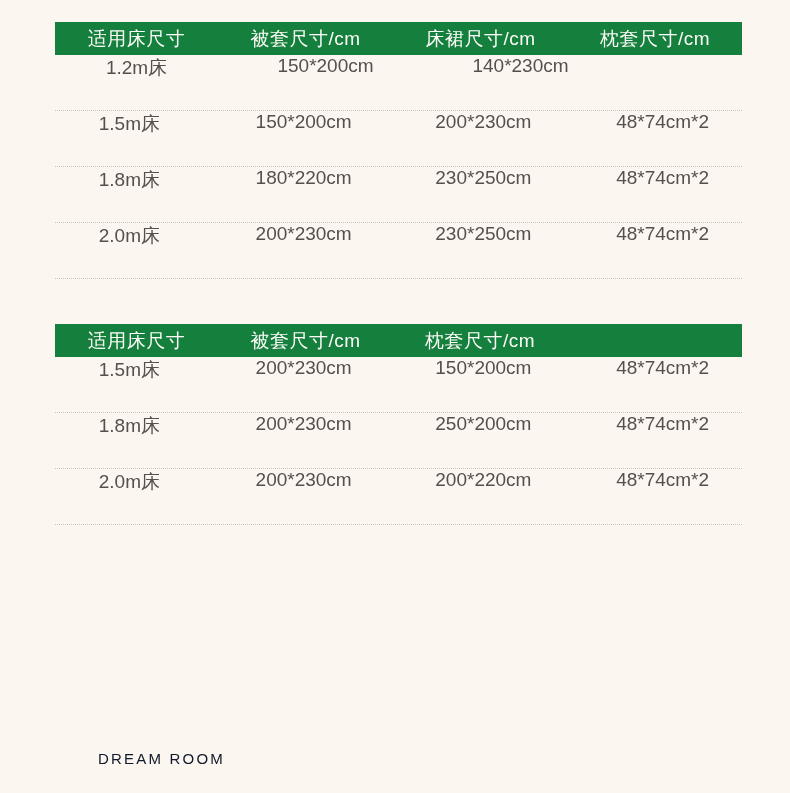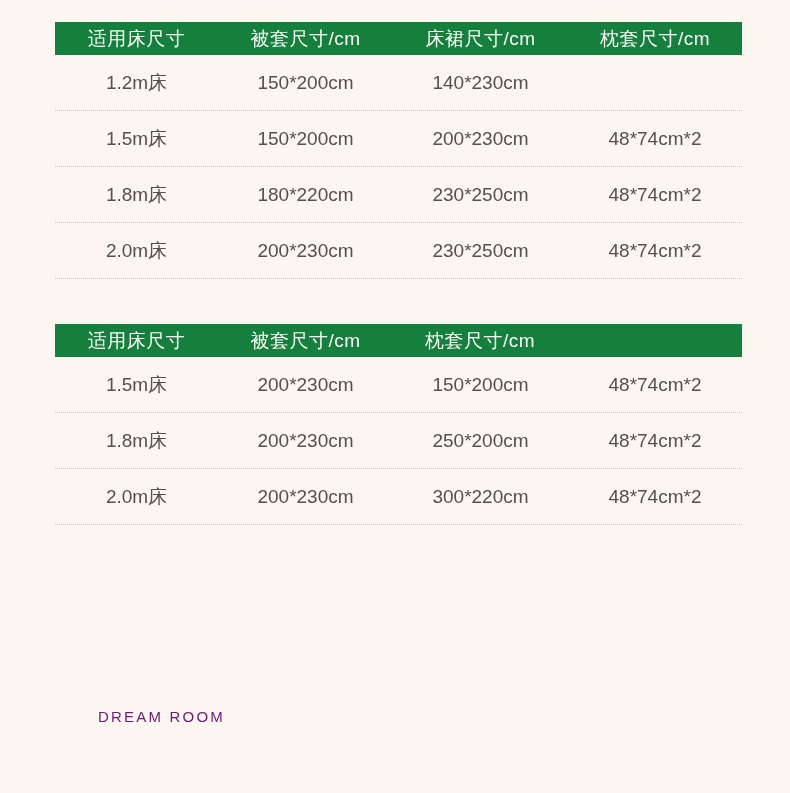--- a/index.html
+++ b/index.html
@@ -35,42 +35,42 @@
   }
   .table-header .cell {
     color: #fdfbf7;
     font-size: 19px;
     text-align: center;
     letter-spacing: 0.5px;
     white-space: nowrap;
   }
   .table-row {
     display: flex;
-    align-items: center;
     height: 55px;
     border-bottom: 1px dotted #cfc5bb;
+    gap: 20px;
   }
   .table-row .cell {
     color: #55504c;
     font-size: 19px;
     text-align: center;
     white-space: nowrap;
   }
   .col-1 { width: 163px; }
   .col-2 { width: 175px; }
   .col-3 { width: 175px; }
   .col-4 { width: 174px; }
 
   .brand {
     position: absolute;
     left: 98px;
-    top: 708px;
+    top: 750px;
     font-size: 15px;
     letter-spacing: 2.2px;
-    color: #701a75;
+    color: #0f172a;
     font-family: "Liberation Sans", sans-serif;
     white-space: nowrap;
   }
 </style>
 </head>
 <body>
 
 <div class="page">
 
   <div class="size-table" id="table-one">
@@ -119,20 +119,20 @@
     </div>
     <div class="table-row">
       <div class="cell col-1">1.8m床</div>
       <div class="cell col-2">200*230cm</div>
       <div class="cell col-3">250*200cm</div>
       <div class="cell col-4">48*74cm*2</div>
     </div>
     <div class="table-row">
       <div class="cell col-1">2.0m床</div>
       <div class="cell col-2">200*230cm</div>
-      <div class="cell col-3">300*220cm</div>
+      <div class="cell col-3">200*220cm</div>
       <div class="cell col-4">48*74cm*2</div>
     </div>
   </div>
 
   <div class="brand">DREAM ROOM</div>
 
 </div>
 
 </body></html>

